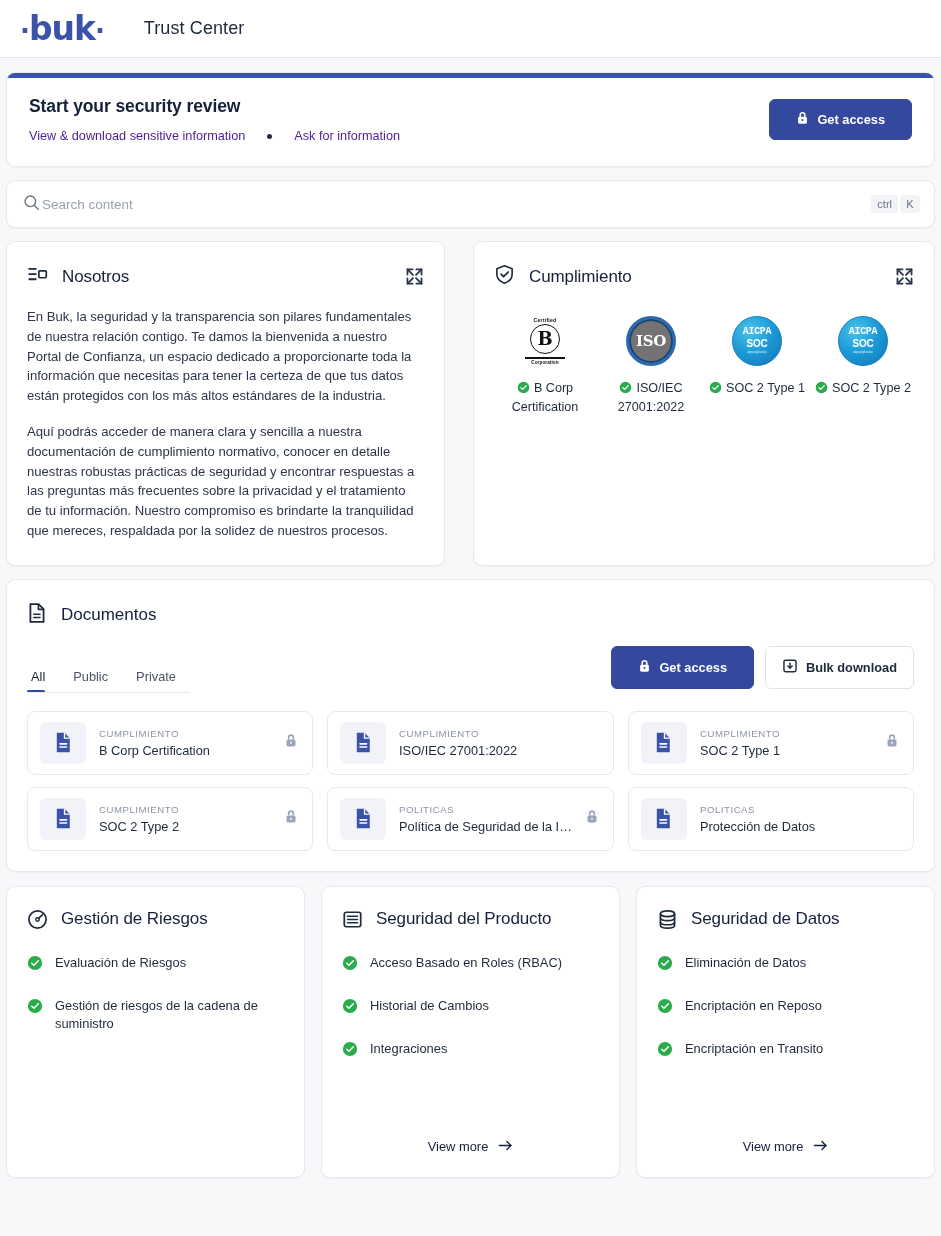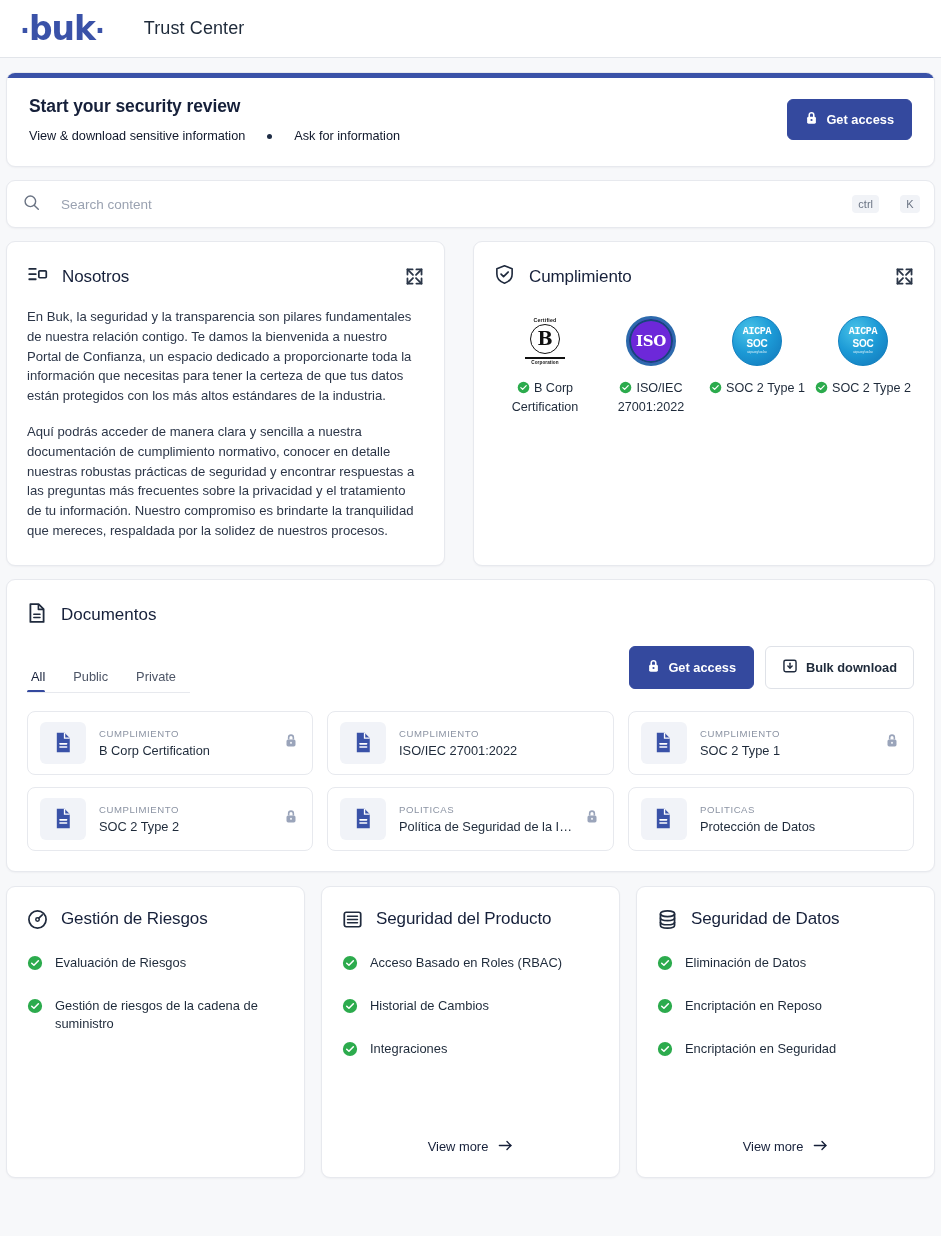--- a/index.html
+++ b/index.html
@@ -69,21 +69,21 @@
   }
   .banner h2 {
     font-size: 17.5px;
     font-weight: 700;
     letter-spacing: -.1px;
     color: #16203a;
     margin-bottom: 12px;
   }
   .banner-sub {
     font-size: 12.7px;
-    color: #0f172a;
+    color: #4c1d95;
     display: flex;
     align-items: center;
     gap: 22px;
   }
   .banner-sub .bullet {
     width: 5px; height: 5px; border-radius: 50%;
     background: #1f2d45; display: inline-block;
   }
   .banner-sub span.txt { white-space: nowrap; }
 
@@ -94,37 +94,37 @@
     border-radius: 6px;
     font-size: 12.8px;
     font-weight: 700;
     cursor: pointer;
     white-space: nowrap;
   }
   .btn-primary {
     background: #34499e;
     color: #ffffff;
     border: 1px solid #34499e;
-    padding: 11px 17px;
+    padding: 11px 26px;
   }
   .btn-outline {
     background: #ffffff;
     color: #1e2a3a;
     border: 1px solid #dfe2e8;
     padding: 11px 16px;
   }
 
   
   .search {
     margin-top: 13px;
     height: 48px;
     display: flex;
     align-items: center;
     padding: 0 14px 0 16px;
-    gap: 21px;
+    gap: 2px;
   }
   .search input {
     flex: 1;
     border: none;
     outline: none;
     font-size: 13.5px;
     color: #1e2a3a;
     font-family: "Liberation Sans", sans-serif;
     background: transparent;
   }
@@ -207,21 +207,21 @@
   .bcorp .bcircle {
     width: 30px; height: 30px; border: 1.8px solid #111; border-radius: 50%;
     margin: 1px auto 0 auto; display: flex; align-items: center; justify-content: center;
     font-size: 18px; font-weight: 700; font-family: "DejaVu Serif", serif; line-height: 1;
   }
   .bcorp .rule { height: 1.6px; background: #111; margin: 3px auto 1.5px auto; width: 40px; }
   .bcorp .corp { font-size: 4.6px; font-weight: 700; letter-spacing: .1px; }
 
   .iso-badge {
     width: 50px; height: 50px; border-radius: 50%;
-    background: #6d28d9;
+    background: #737373;
     border: 3px solid #2d6aad;
     box-shadow: 0 0 0 2px #16467c inset;
     display: flex; align-items: center; justify-content: center;
     color: #fff; font-size: 15px; font-weight: 700;
     font-family: "DejaVu Serif", serif; letter-spacing: -.3px;
   }
 
   .soc-badge {
     width: 50px; height: 50px; border-radius: 50%;
     background: radial-gradient(circle at 35% 28%, #49c3e8 0%, #1c9ad6 48%, #1275b8 100%);
@@ -730,21 +730,21 @@
   <circle cx="9" cy="9" r="8" fill="#2cab4d"></circle>
   <path d="M5.3 9.2 7.8 11.6 12.8 6.4" stroke="#fff" stroke-width="1.7" fill="none" stroke-linecap="round" stroke-linejoin="round"></path>
 </svg></span>
        <span>Encriptación en Reposo</span>
      </div>
           <div class="feat-item">
        <span class="ico"><svg width="16" height="16" viewBox="0 0 18 18">
   <circle cx="9" cy="9" r="8" fill="#2cab4d"></circle>
   <path d="M5.3 9.2 7.8 11.6 12.8 6.4" stroke="#fff" stroke-width="1.7" fill="none" stroke-linecap="round" stroke-linejoin="round"></path>
 </svg></span>
-       <span>Encriptación en Seguridad</span>
+       <span>Encriptación en Transito</span>
      </div>
         </div>
     <div class="view-more">
         <span>View more</span>
         <span>
           <svg width="15" height="13" viewBox="0 0 16 14" fill="none" stroke="#16203a" stroke-width="1.5" stroke-linecap="round" stroke-linejoin="round">
             <path d="M1.4 7h12.4"></path>
               <path d="M9.6 2.8 13.8 7l-4.2 4.2"></path>
           </svg>
         </span>

